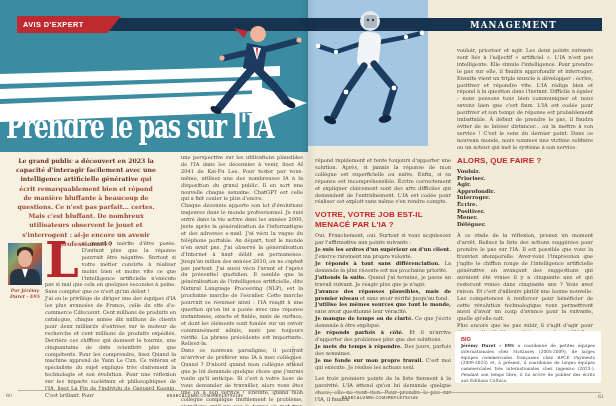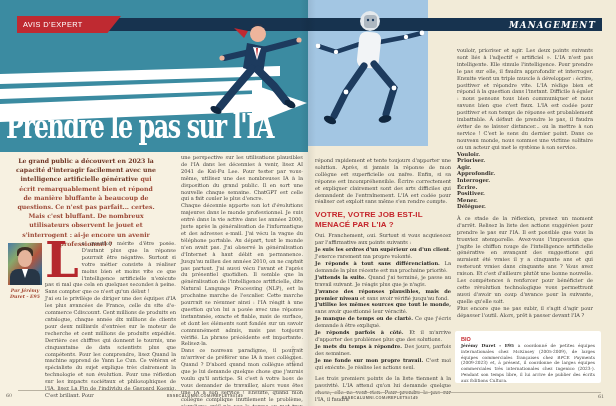--- a/index.html
+++ b/index.html
@@ -6,25 +6,25 @@
   #spread{position:relative;width:616px;height:406px;background:#f7f1e1;overflow:hidden;
           font-family:"DejaVu Serif", serif;color:#3f3e3c;}
   
   #right-page-bg{position:absolute;left:308px;top:0;width:308px;height:406px;background:#f2ebd8;}
   
   .teal{position:absolute;left:0;top:0;width:308px;height:152px;background:#3b8ba1;z-index:1;}
   .bluebox{position:absolute;left:308px;top:0;width:120px;height:146px;background:#a3c6e3;z-index:1;}
   .band{position:absolute;left:17px;top:18px;width:585px;height:13px;background:#17334f;z-index:2;}
   .kicker{position:absolute;left:17px;top:16px;width:104px;height:17px;background:#bf2a31;z-index:4;
           clip-path:polygon(0 0,100% 0,87% 100%,0 100%);
-          font-family:"Liberation Sans",sans-serif;font-weight:normal;font-size:7.4px;line-height:17px;
+          font-family:"Liberation Sans",sans-serif;font-weight:bold;font-size:7.4px;line-height:17px;
           color:#fff;letter-spacing:.4px;padding-left:6px;box-sizing:border-box;}
-  .mgmt{position:absolute;left:470px;top:19px;width:126px;z-index:3;text-align:right;
+  .mgmt{position:absolute;left:470px;top:19px;width:126px;z-index:3;text-align:left;
         font-family:"DejaVu Serif",serif;font-weight:bold;font-size:8.6px;line-height:12px;
-        color:#fff;letter-spacing:1.2px;font-style:italic;}
+        color:#fff;letter-spacing:1.2px;}
   .headline{position:absolute;left:6px;top:106px;width:300px;z-index:3;color:#fff;
             font-family:"DejaVu Serif",serif;font-weight:bold;font-size:34px;letter-spacing:-2px;
             white-space:nowrap;transform:scaleX(.70);transform-origin:left center;}
   .figsvg{position:absolute;z-index:3;}
   
   .intro{position:absolute;left:15px;top:156px;width:142px;text-align:center;
          font-weight:bold;font-size:6.2px;line-height:9.2px;color:#9c4a38;}
   .intro .lead{color:#6e3524;}
   .photo{position:absolute;left:8px;top:243px;width:34px;height:42px;overflow:hidden;
          background:linear-gradient(130deg,#4a7ba6 0%,#87a86b 28%,#b2553f 55%,#3e6c8e 82%,#2f4d63 100%);}
@@ -152,20 +152,21 @@
     <p class="item"><span class="lead">J'utilise les mêmes sources que tout le monde,</span><span> sans avoir questionné leur véracité.</span></p>
     <p class="item"><span class="lead">Je manque de temps ou de clarté.</span><span> Ce que j'écris demande à être expliqué.</span></p>
     <p class="item"><span class="lead">Je réponds parfois à côté.</span><span> Et il m'arrive d'apporter des problèmes plus que des solutions.</span></p>
     <p class="item"><span class="lead">Je mets du temps à répondre.</span><span> Des jours, parfois des semaines.</span></p>
     <p class="item"><span class="lead">Je me fonde sur mon propre travail.</span><span> C'est moi qui exécute. Je réalise les actions seul.</span></p>
     <p class="mt">Les trois premiers points de la liste tiennent à la passivité. L'IA attend qu'on lui demande quelque chose, elle ne veut rien. Pour prendre le pas sur l'IA, il faudra</p>
   </div>
 
   <div class="colR2 bodytext">
     <p>vouloir, prioriser et agir. Les deux points suivants sont liés à l'adjectif « artificiel ». L'IA n'est pas intelligente. Elle simule l'intelligence. Pour prendre le pas sur elle, il faudra approfondir et interroger. Ensuite vient un triple muscle à développer : écrire, positiver et répondre vite. L'IA rédige bien et répond à la question dans l'instant. Difficile à égaler : nous pensons tous bien communiquer et nous savons bien que c'est faux. L'IA est codée pour positiver et son temps de réponse est probablement imbattable. À défaut de prendre le pas, il faudra éviter de se laisser distancer... ou la mettre à son service ! C'est le sens du dernier point. Dans ce nouveau monde, nous sommes une victime solitaire ou un acteur qui met le système à son service.</p>
+    <div class="redhead">ALORS, QUE FAIRE ?</div>
     <div class="actions">
       <div>Vouloir.</div>
       <div>Prioriser.</div>
       <div>Agir.</div>
       <div>Approfondir.</div>
       <div>Interroger.</div>
       <div>Écrire.</div>
       <div>Positiver.</div>
       <div>Mener.</div>
       <div>Déléguer.</div>

